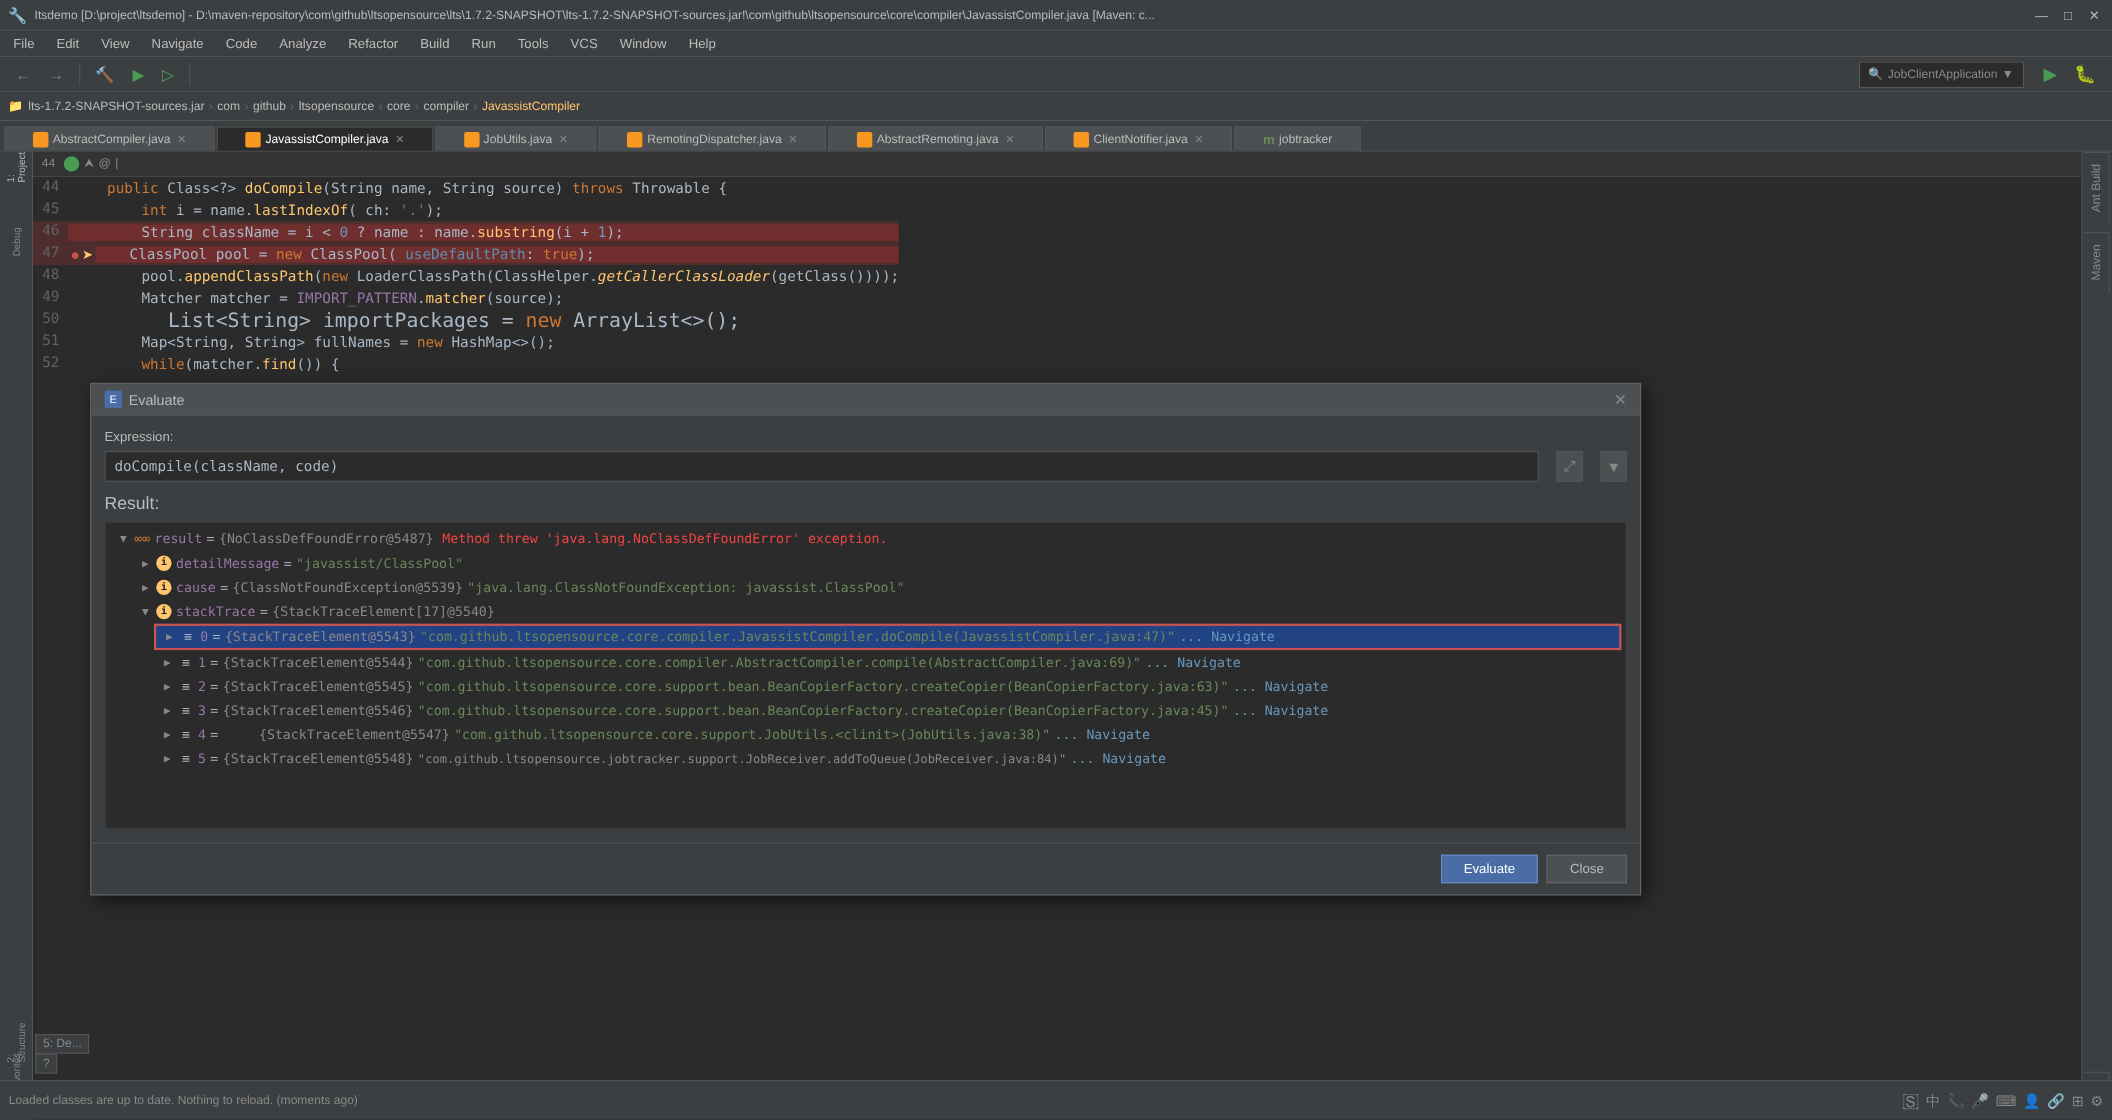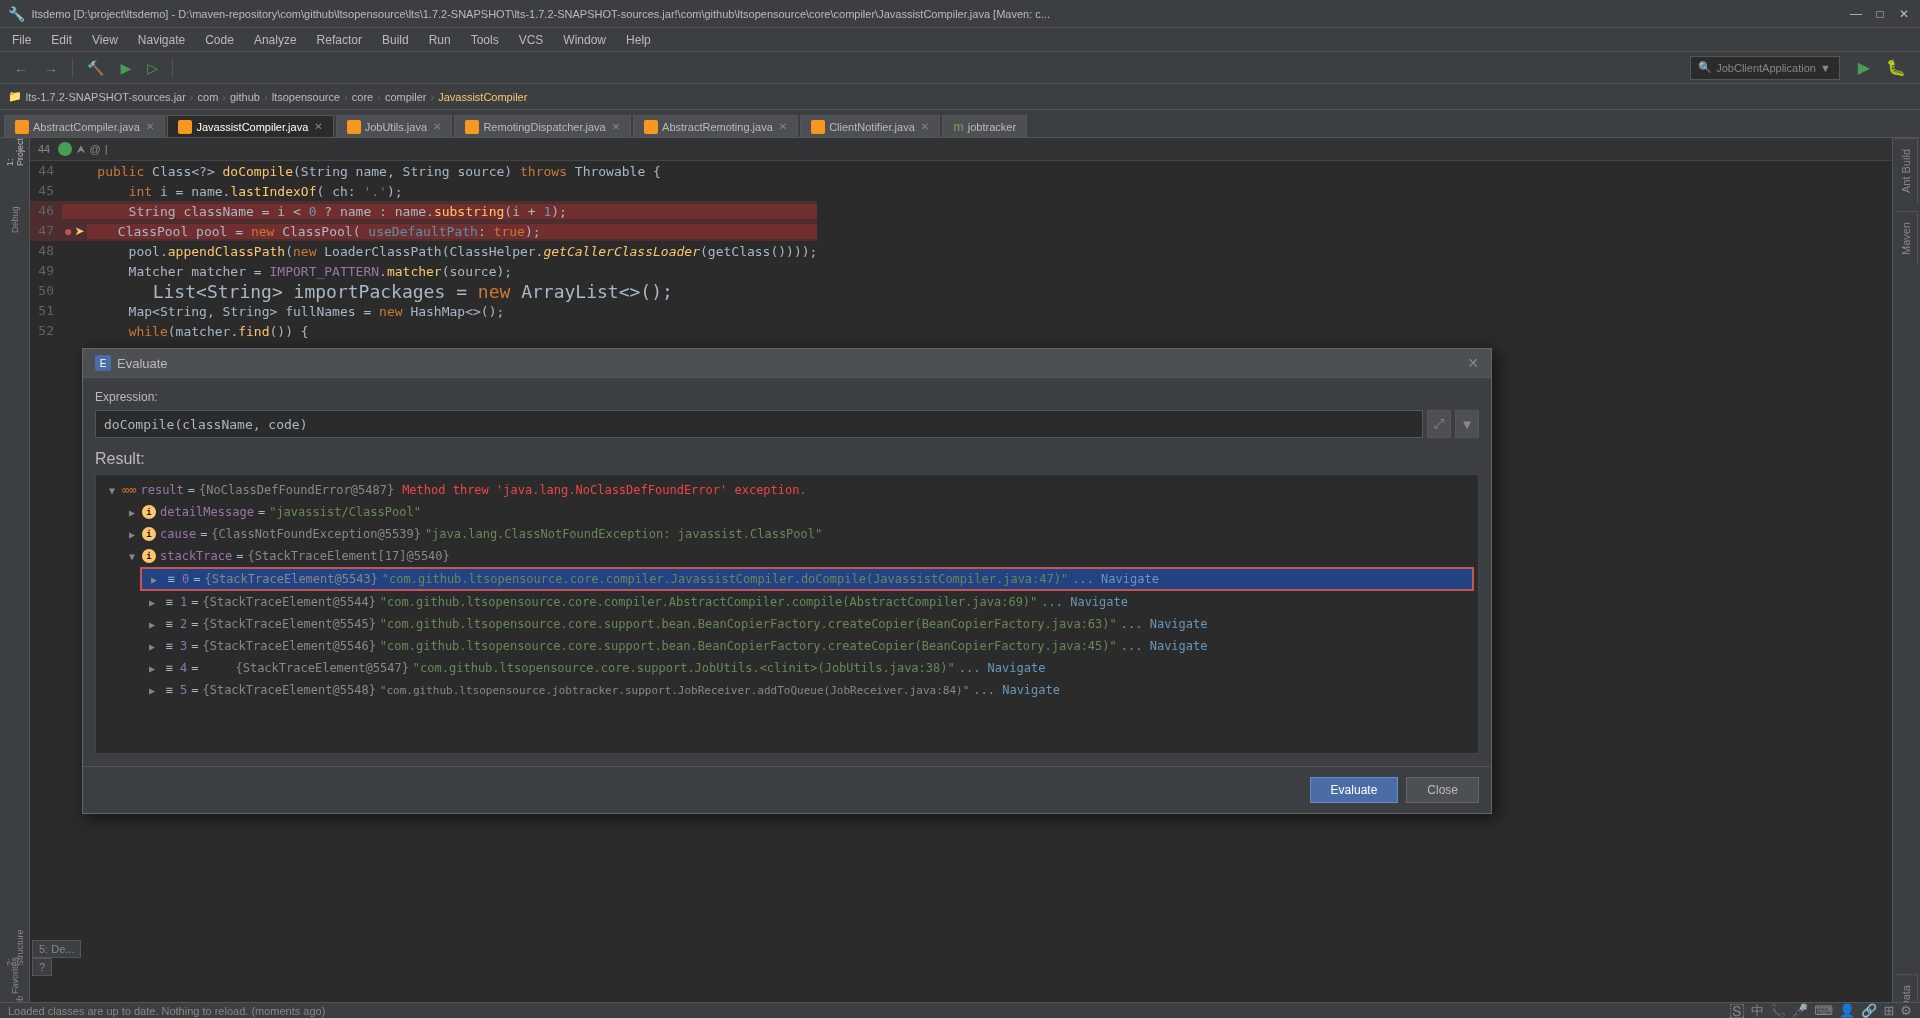--- a/index.html
+++ b/index.html
@@ -64,21 +64,21 @@
       height: 28px;
       display: flex;
       align-items: flex-end;
       padding: 0 4px;
       border-bottom: 1px solid #555;
       overflow: hidden;
     }
     .tab {
       display: flex;
       align-items: center;
-      padding: 4px 10px;
+      padding: 4px 25px;
       font-size: 11px;
       color: #bbbbbb;
       background: #4c5052;
       border: 1px solid #555;
       border-bottom: none;
       margin-right: 2px;
       cursor: pointer;
       height: 22px;
       white-space: nowrap;
     }
@@ -151,21 +151,21 @@
       padding: 6px 12px;
       display: flex;
       align-items: center;
       justify-content: space-between;
       border-bottom: 1px solid #555;
     }
     #dialog-title { color: #bbbbbb; font-size: 13px; font-weight: 500; display: flex; align-items: center; gap: 6px; }
     #dialog-close { cursor: pointer; color: #888; font-size: 14px; }
     #dialog-body { padding: 12px; }
     #expr-label { color: #bbbbbb; font-size: 12px; margin-bottom: 6px; }
-    #expr-input-row { display: flex; align-items: center; gap: 4px; margin-bottom: 12px; }
+    #expr-input-row { display: flex; align-items: center; gap: 16px; margin-bottom: 12px; }
     #expr-input {
       flex: 1;
       background: #2b2b2b;
       border: 1px solid #555;
       color: #a9b7c6;
       font-family: monospace;
       font-size: 13px;
       padding: 4px 8px;
       height: 28px;
     }
@@ -209,21 +209,21 @@
     }
     .btn-primary { background: #4a6da7; border-color: #6a8dc0; color: white; }
     .btn-secondary { background: #4c5052; }
 
     
     #status-bar {
       position: absolute;
       bottom: 0;
       left: 0;
       right: 0;
-      height: 16px;
+      height: 36px;
       background: #3c3f41;
       border-top: 1px solid #555;
       display: flex;
       align-items: center;
       padding: 0 8px;
       font-size: 11px;
       color: #888;
       z-index: 50;
     }
     .vert-tab {

